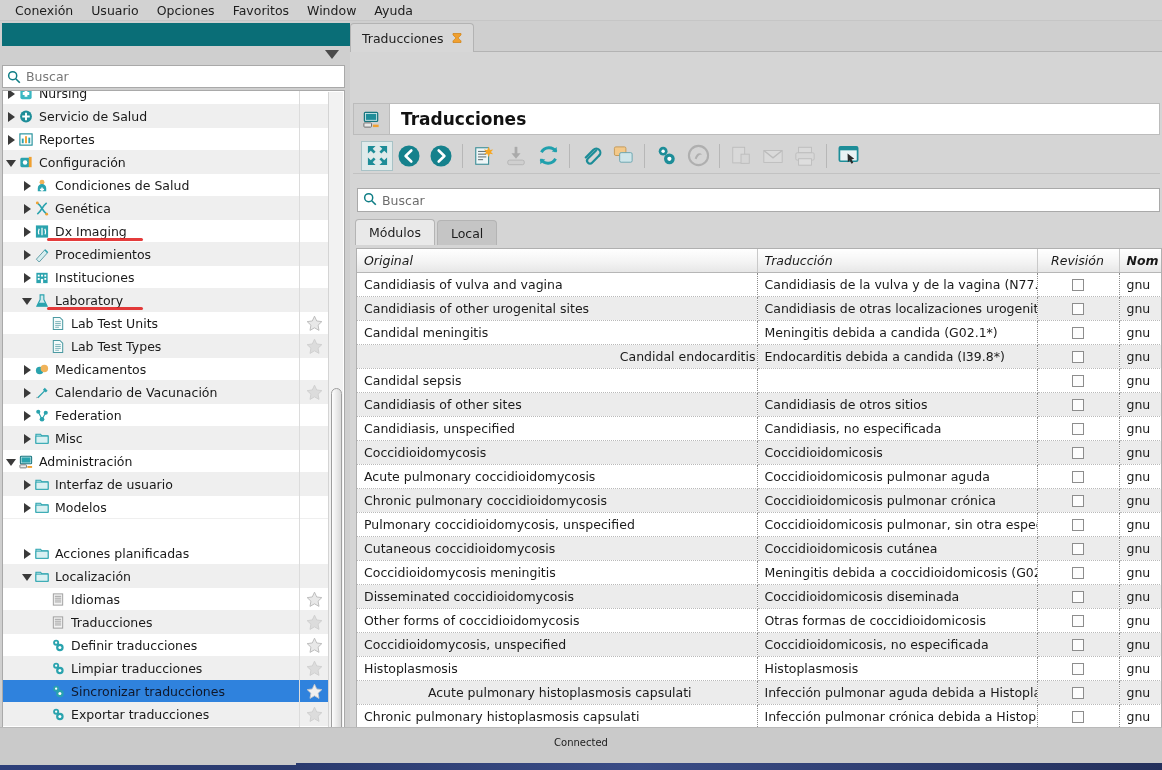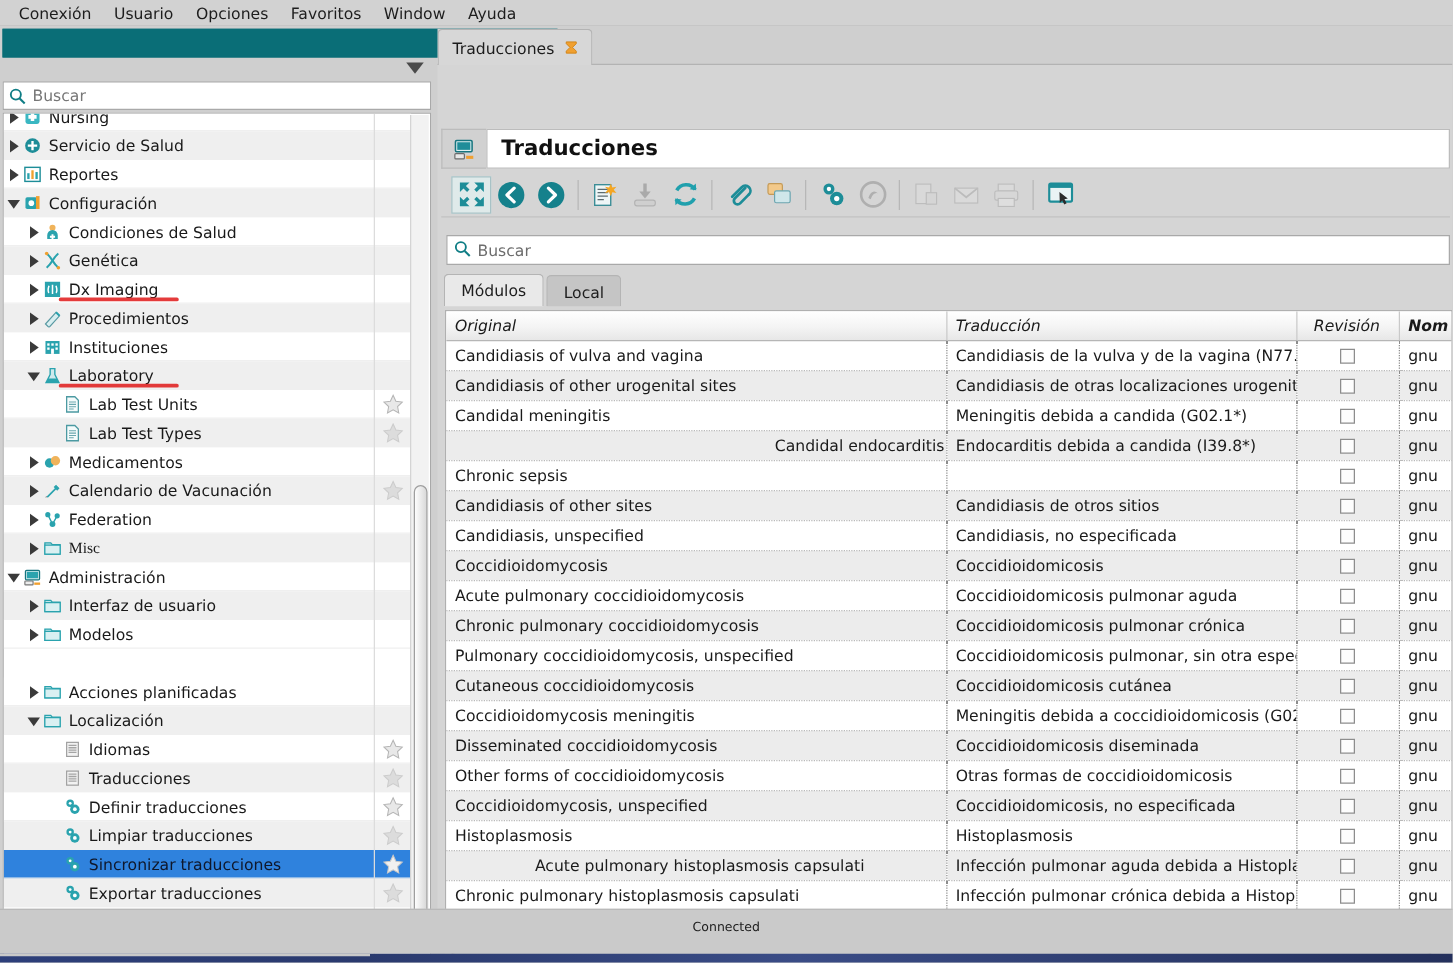--- a/index.html
+++ b/index.html
@@ -614,21 +614,21 @@
               <svg width="16" height="15" viewBox="0 0 16 16">
                 <circle cx="4" cy="4" r="2.2" fill="#2aa3ae"></circle>
                 <circle cx="12" cy="5" r="2.2" fill="#2aa3ae"></circle>
                 <circle cx="8" cy="12" r="2.5" fill="#2aa3ae"></circle>
                 <path d="M4 4 L8 12 L12 5" stroke="#2aa3ae" stroke-width="1.2" fill="none"></path>
               </svg>
             </div>
             <span class="tlabel">Federation</span>
             <div class="starcol"></div>
           </div>
-          <div class="trow alt" style="position: absolute; left: 0px; top: 336px; width: 326px; font-family: Liberation Serif, serif;">
+          <div class="trow alt" style="position: absolute; left: 0px; top: 336px; width: 326px;">
             <div class="twist closed" style="margin-left: 18px;"></div>
             <div class="ticon">
               <svg width="16" height="15" viewBox="0 0 16 16">
                 <path d="M1.5 3.5h5l1.3 1.6h6.7v8H1.5z" fill="#bfe5e8" stroke="#2aa3ae" stroke-width="1.1"></path>
                 <path d="M1.5 5.5h13v7.6h-13z" fill="#d9f0f2" stroke="#2aa3ae" stroke-width="1"></path>
               </svg>
             </div>
             <span class="tlabel">Misc</span>
             <div class="starcol"></div>
           </div>
@@ -1010,21 +1010,21 @@
             <td class="ctr" style="width: 82px;"><span class="cbox"></span></td>
             <td style="width: 410px;">gnu</td>
           </tr>
           <tr class="even">
             <td style="width: 400px; text-align: right;">Candidal endocarditis</td>
             <td style="width: 280px;">Endocarditis debida a candida (I39.8*)</td>
             <td class="ctr" style="width: 82px;"><span class="cbox"></span></td>
             <td style="width: 410px;">gnu</td>
           </tr>
           <tr class="odd">
-            <td style="width: 400px;">Chronic sepsis</td>
+            <td style="width: 400px;">Candidal sepsis</td>
             <td style="width: 280px;"></td>
             <td class="ctr" style="width: 82px;"><span class="cbox"></span></td>
             <td style="width: 410px;">gnu</td>
           </tr>
           <tr class="even">
             <td style="width: 400px;">Candidiasis of other sites</td>
             <td style="width: 280px;">Candidiasis de otros sitios</td>
             <td class="ctr" style="width: 82px;"><span class="cbox"></span></td>
             <td style="width: 410px;">gnu</td>
           </tr>

